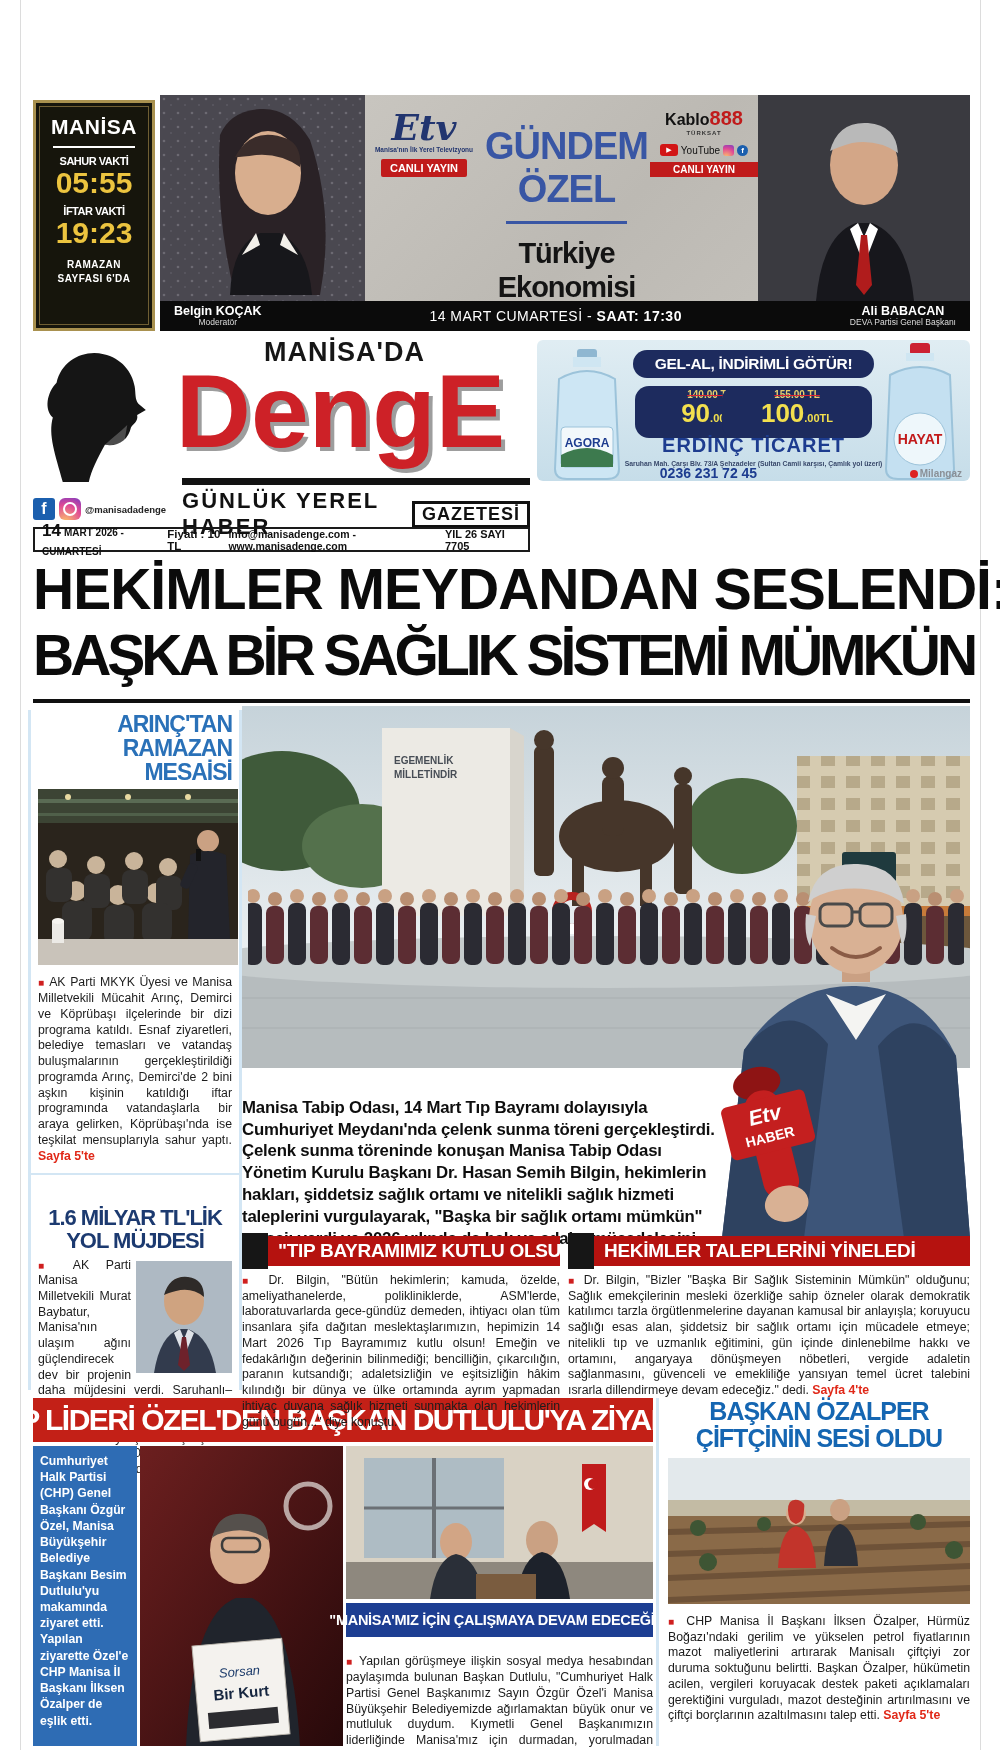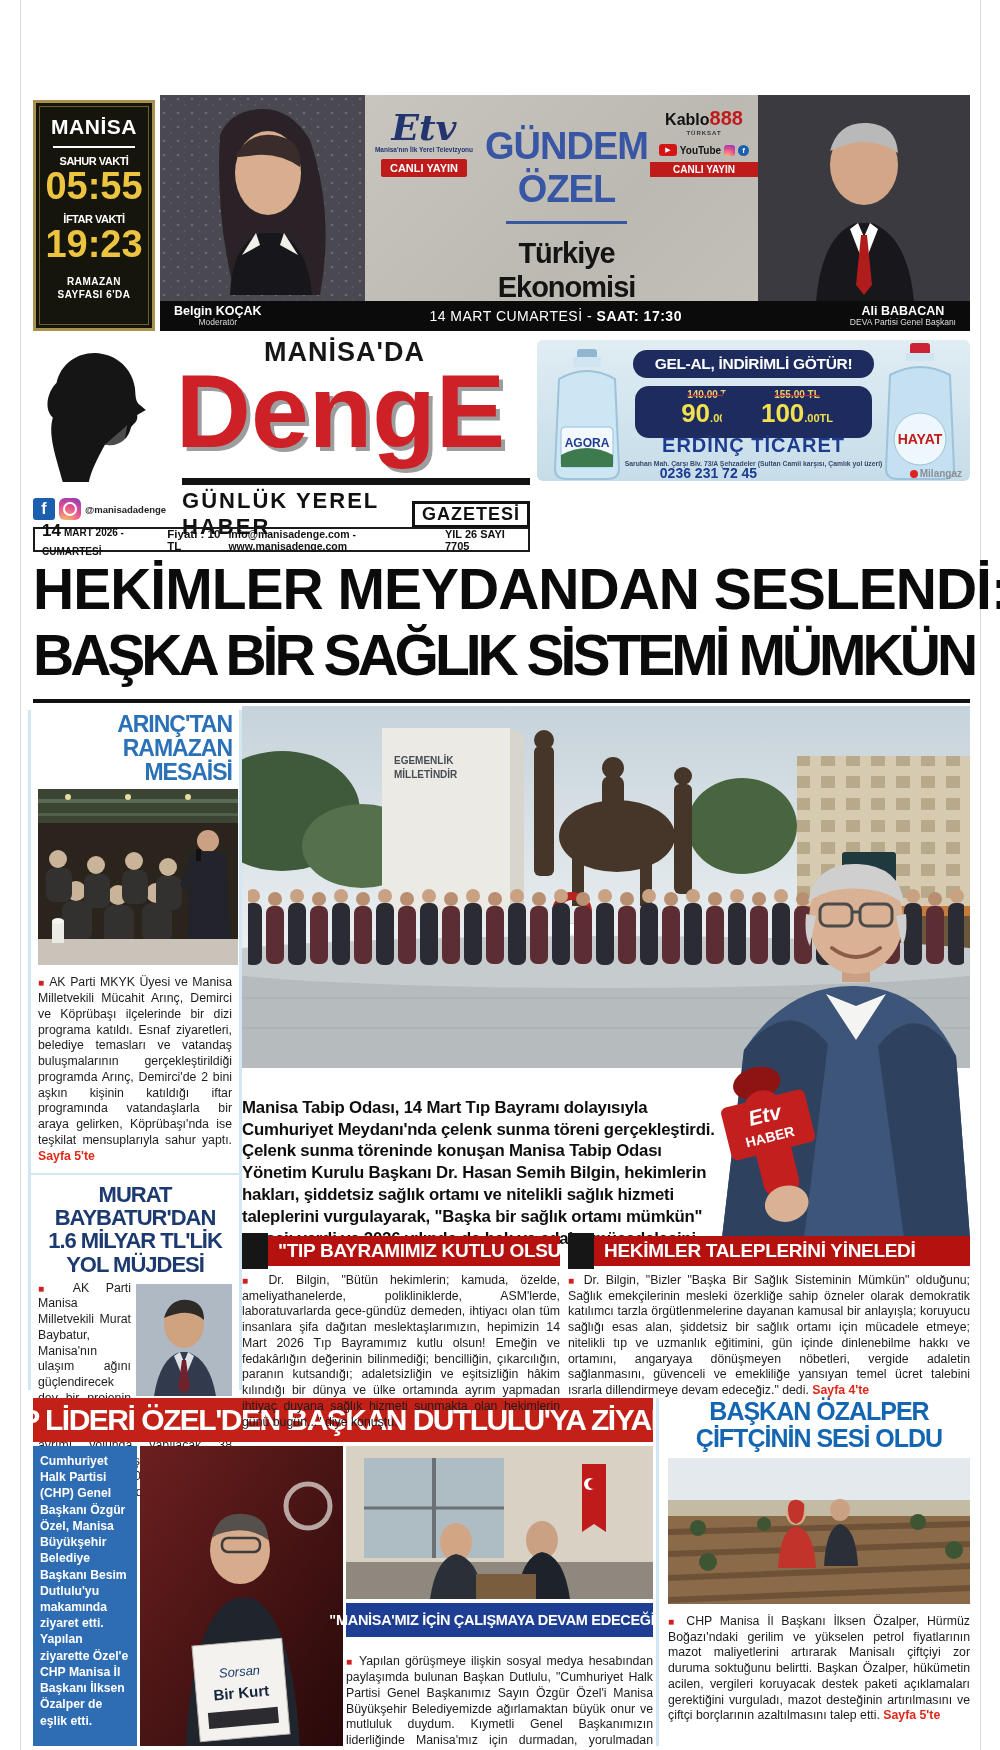--- a/index.html
+++ b/index.html
@@ -8,42 +8,42 @@
   .abs{position:absolute;}
   .edge{position:absolute;top:0;bottom:0;width:1px;background:#dcdcdc;}
 
   
   #prayer{left:33px;top:100px;width:122px;height:231px;background:#16150c;border:3px solid #a9914f;
           box-sizing:border-box;text-align:center;color:#fff;}
   #prayer .inner{position:absolute;inset:3px;border:1px solid #6f5e33;}
   #prayer .city{font-size:21px;font-weight:800;margin-top:12px;letter-spacing:.5px;}
   #prayer .rule{width:70%;height:2px;background:#fff;margin:7px auto;}
   #prayer .lbl{font-size:11px;font-weight:800;margin-top:6px;letter-spacing:-.5px;}
-  #prayer .time{font-size:38px;font-weight:800;color:#ecc43f;line-height:1.05;}
+  #prayer .time{font-size:30px;font-weight:800;color:#ecc43f;line-height:1.05;}
   #prayer .foot{font-size:10px;font-weight:800;margin-top:10px;line-height:1.35;letter-spacing:.5px;}
 
   
   #banner{left:160px;top:95px;width:810px;height:236px;background:linear-gradient(135deg,#cfccc6,#bcb9b3 55%,#c9c6c0);overflow:hidden;}
   #banner .photo{position:absolute;top:0;height:206px;}
   #banner .center{position:absolute;left:205px;right:212px;top:0;height:206px;display:flex;}
   .b-left{width:118px;padding-top:14px;text-align:center;}
   .etv{font-family:"DejaVu Serif",serif;font-style:italic;font-weight:bold;font-size:36px;color:#22356f;line-height:1;}
   .etv-tag{font-size:6.5px;color:#22356f;font-weight:bold;margin-top:1px;}
   .live{display:inline-block;background:#c01b1b;color:#fff;font-weight:800;font-size:11px;padding:3px 9px;margin-top:6px;border-radius:2px;}
   .b-mid{flex:1;text-align:center;padding-top:30px;}
   .gundem{font-size:38px;font-weight:800;color:#3956a4;letter-spacing:-1px;}
   .gundem-rule{width:72%;height:3px;background:#3956a4;margin:10px auto 12px;}
   .topic{font-size:29px;font-weight:800;color:#141414;line-height:1.18;letter-spacing:-1px;}
   .b-right{width:108px;padding-top:12px;text-align:center;}
   .kablo{font-size:16px;font-weight:800;color:#111;}
   .kablo b{color:#c01b1b;font-size:20px;}
   .kablo-sub{font-size:6px;color:#333;font-weight:bold;letter-spacing:1px;}
   .yt-row{display:flex;align-items:center;justify-content:center;gap:3px;margin-top:8px;}
   .yt-ic{width:18px;height:12px;background:#d21515;border-radius:3px;color:#fff;font-size:7px;line-height:12px;text-align:center;}
-  .yt-lbl{font-size:10px;font-weight:700;color:#111;}
+  .yt-lbl{font-size:10px;font-weight:400;color:#111;}
   .mini-ic{width:11px;height:11px;border-radius:3px;display:inline-block;}
   .mini-ig{background:radial-gradient(circle at 30% 110%,#fdc468,#df4996 60%,#7a3bc1);}
   .mini-fb{background:#1b5fae;color:#fff;font-size:8px;font-weight:800;line-height:11px;text-align:center;border-radius:50%;}
   .live2{display:block;background:#c01b1b;color:#fff;font-weight:800;font-size:10px;padding:2px 4px;margin-top:6px;}
   #banner .strip{position:absolute;left:0;bottom:0;width:100%;height:30px;background:#0b0b0b;color:#fff;
         display:flex;align-items:center;justify-content:space-between;padding:0 14px;box-sizing:border-box;}
   .strip .who{text-align:center;line-height:1.05;}
   .strip .who .nm{font-size:12.5px;font-weight:800;text-align:center;}
   .strip .who .rl{font-size:8.5px;color:#ddd;}
   .strip .sched{font-size:14px;letter-spacing:.5px;}
@@ -325,21 +325,21 @@
       </svg>
       <p class="bodytxt" style="margin:6px 0 0">
         <span class="bullet">■</span>
         <span>AK Parti MKYK Üyesi ve Manisa Milletvekili Mücahit Arınç, Demirci ve Köprübaşı ilçelerinde bir dizi programa katıldı. Esnaf ziyaretleri, belediye temasları ve vatandaş buluşmalarının gerçekleştirildiği programda Arınç, Demirci'de 2 bini aşkın kişinin katıldığı iftar programında vatandaşlarla bir araya gelirken, Köprübaşı'nda ise teşkilat mensuplarıyla sahur yaptı.</span>
         <span class="pageref">Sayfa 5'te</span>
       </p>
     </div>
     <div class="col-div"></div>
     <div>
       <div class="bay-title">
-        <span>MURAT BAYBATUR'DAN</span><br>
+        <br>
         <span>1.6 MİLYAR TL'LİK</span><br>
         <span>YOL MÜJDESİ</span>
       </div>
       <div class="bodytxt" style="margin-top:5px">
         <svg class="bay-photo" viewBox="0 0 96 112">
           <rect width="96" height="112" fill="#aeb9c3"></rect>
           <ellipse cx="48" cy="40" rx="20" ry="24" fill="#cfa380"></ellipse>
           <path d="M28,34 Q34,14 52,16 Q68,18 68,36 Q56,26 40,30 Q32,32 28,34Z" fill="#2e2a28"></path>
           <path d="M18,112 Q24,74 44,68 L52,68 Q74,76 80,112Z" fill="#323b4d"></path>
           <path d="M44,68 L48,78 L52,68 L58,72 L48,96 L38,72Z" fill="#dfe3e8"></path>

